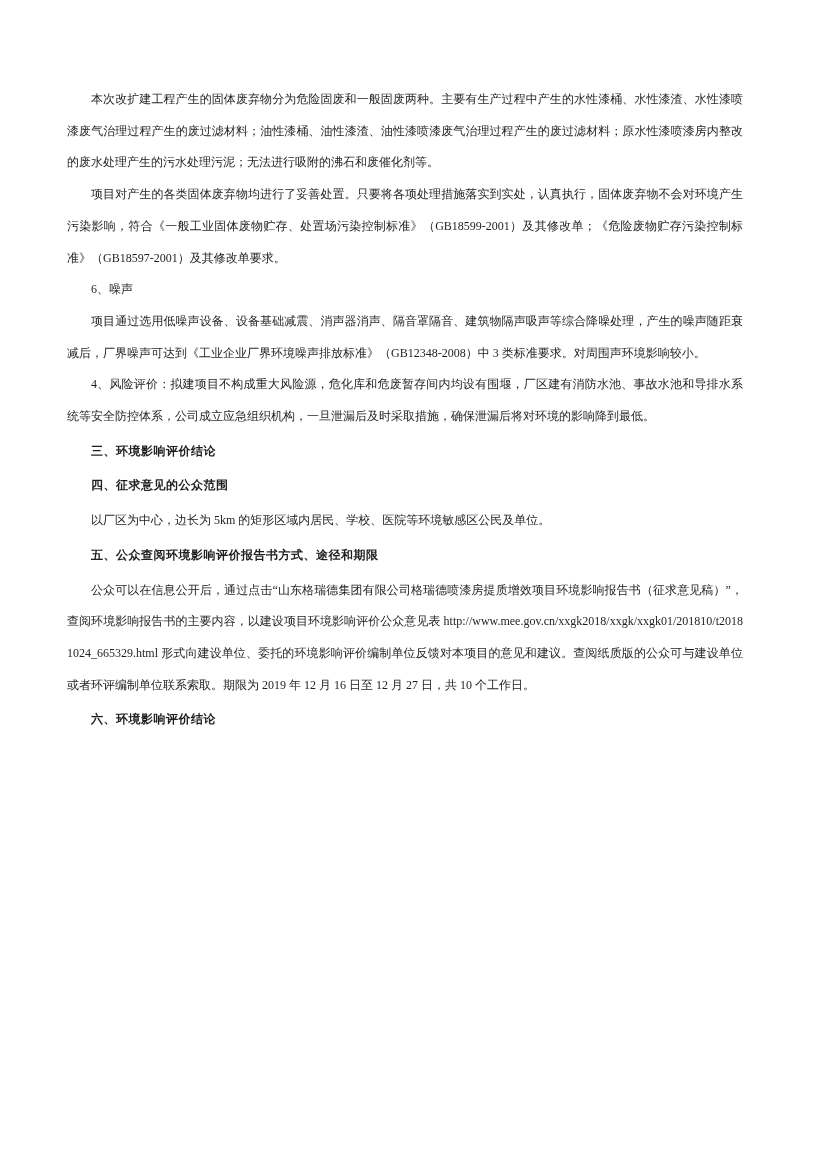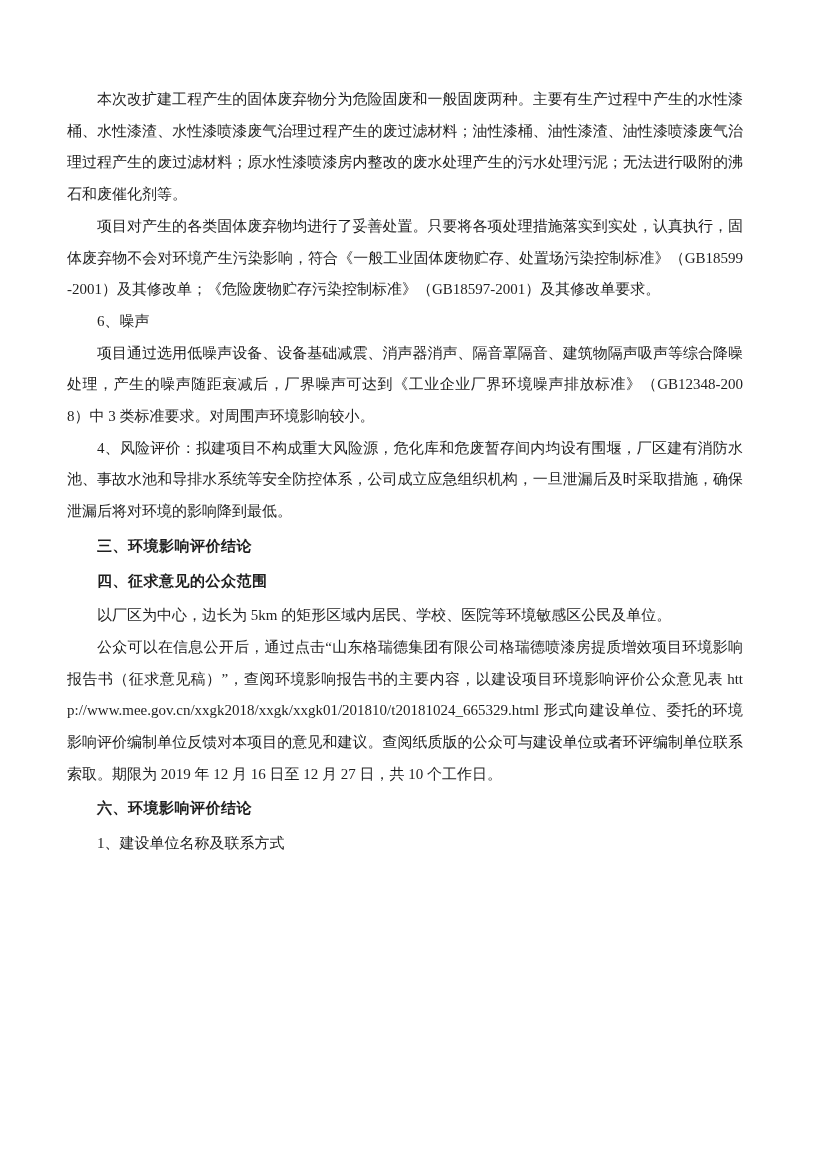--- a/index.html
+++ b/index.html
@@ -13,21 +13,21 @@
     height: 1169px;
     background: #ffffff;
     overflow: hidden;
   }
   .content {
     position: absolute;
     left: 67px;
     top: 84px;
     width: 676px;
     font-family: "Liberation Serif", "DejaVu Serif", serif;
-    font-size: 15px;
+    font-size: 12px;
     line-height: 31.7px;
     color: #1e1e1e;
     text-align: justify;
   }
   .content p {
     margin: 0;
     padding: 0;
     text-indent: 2em;
     word-break: break-all;
     overflow-wrap: break-word;
@@ -46,17 +46,17 @@
 <div class="page">
   <div class="content" id="document-content">
       <p class="body">本次改扩建工程产生的固体废弃物分为危险固废和一般固废两种。主要有生产过程中产生的水性漆桶、水性漆渣、水性漆喷漆废气治理过程产生的废过滤材料；油性漆桶、油性漆渣、油性漆喷漆废气治理过程产生的废过滤材料；原水性漆喷漆房内整改的废水处理产生的污水处理污泥；无法进行吸附的沸石和废催化剂等。</p>
       <p class="body">项目对产生的各类固体废弃物均进行了妥善处置。只要将各项处理措施落实到实处，认真执行，固体废弃物不会对环境产生污染影响，符合《一般工业固体废物贮存、处置场污染控制标准》（GB18599-2001）及其修改单；《危险废物贮存污染控制标准》（GB18597-2001）及其修改单要求。</p>
       <p class="body">6、噪声</p>
       <p class="body">项目通过选用低噪声设备、设备基础减震、消声器消声、隔音罩隔音、建筑物隔声吸声等综合降噪处理，产生的噪声随距衰减后，厂界噪声可达到《工业企业厂界环境噪声排放标准》（GB12348-2008）中 3 类标准要求。对周围声环境影响较小。</p>
       <p class="body">4、风险评价：拟建项目不构成重大风险源，危化库和危废暂存间内均设有围堰，厂区建有消防水池、事故水池和导排水系统等安全防控体系，公司成立应急组织机构，一旦泄漏后及时采取措施，确保泄漏后将对环境的影响降到最低。</p>
       <p class="heading">三、环境影响评价结论</p>
       <p class="heading">四、征求意见的公众范围</p>
       <p class="body">以厂区为中心，边长为 5km 的矩形区域内居民、学校、医院等环境敏感区公民及单位。</p>
+      <p class="heading">五、公众查阅环境影响评价报告书方式、途径和期限</p>
       <p class="body">公众可以在信息公开后，通过点击“山东格瑞德集团有限公司格瑞德喷漆房提质增效项目环境影响报告书（征求意见稿）”，查阅环境影响报告书的主要内容，以建设项目环境影响评价公众意见表 http://www.mee.gov.cn/xxgk2018/xxgk/xxgk01/201810/t20181024_665329.html 形式向建设单位、委托的环境影响评价编制单位反馈对本项目的意见和建议。查阅纸质版的公众可与建设单位或者环评编制单位联系索取。期限为 2019 年 12 月 16 日至 12 月 27 日，共 10 个工作日。</p>
       <p class="heading">六、环境影响评价结论</p>
-      <p class="body">1、建设单位名称及联系方式</p>
     </div>
 </div>
 
 </body></html>

